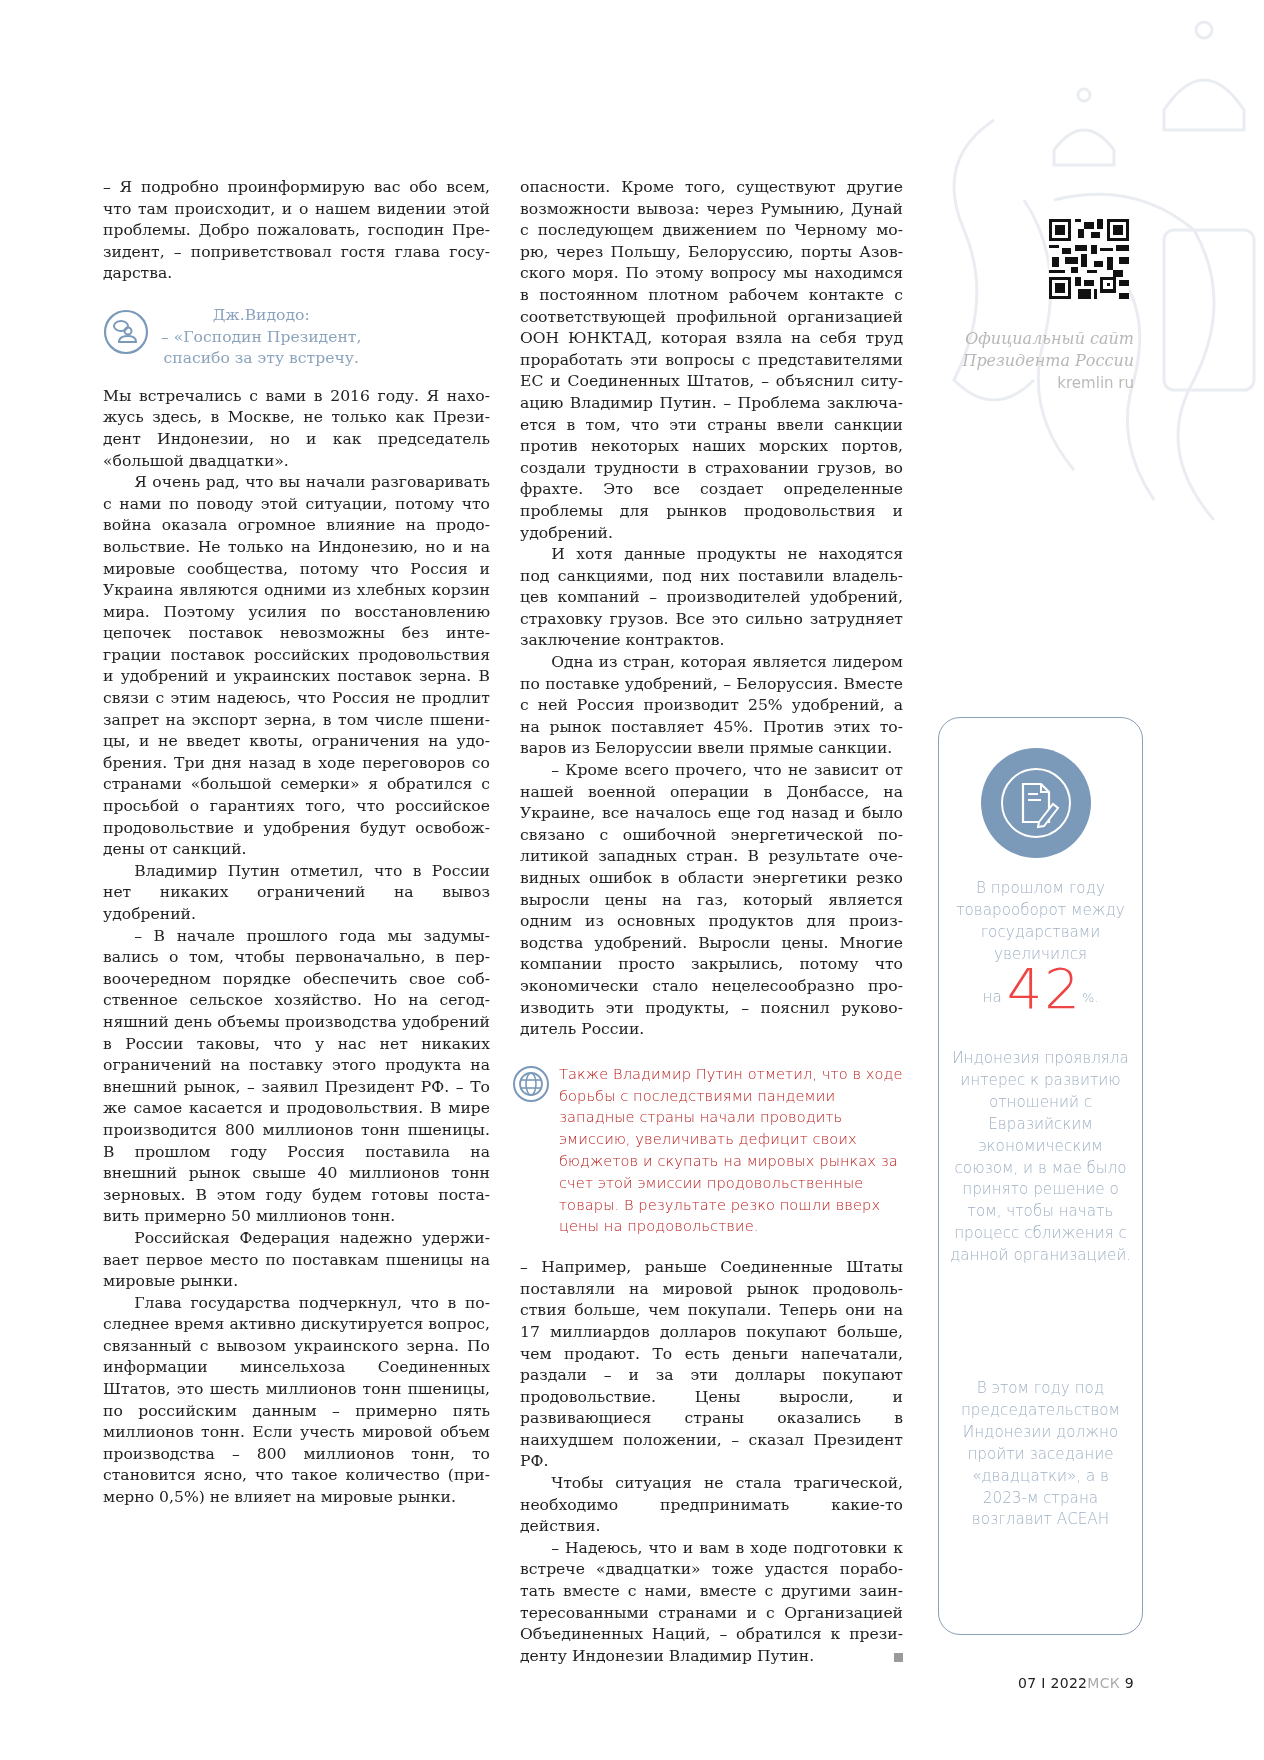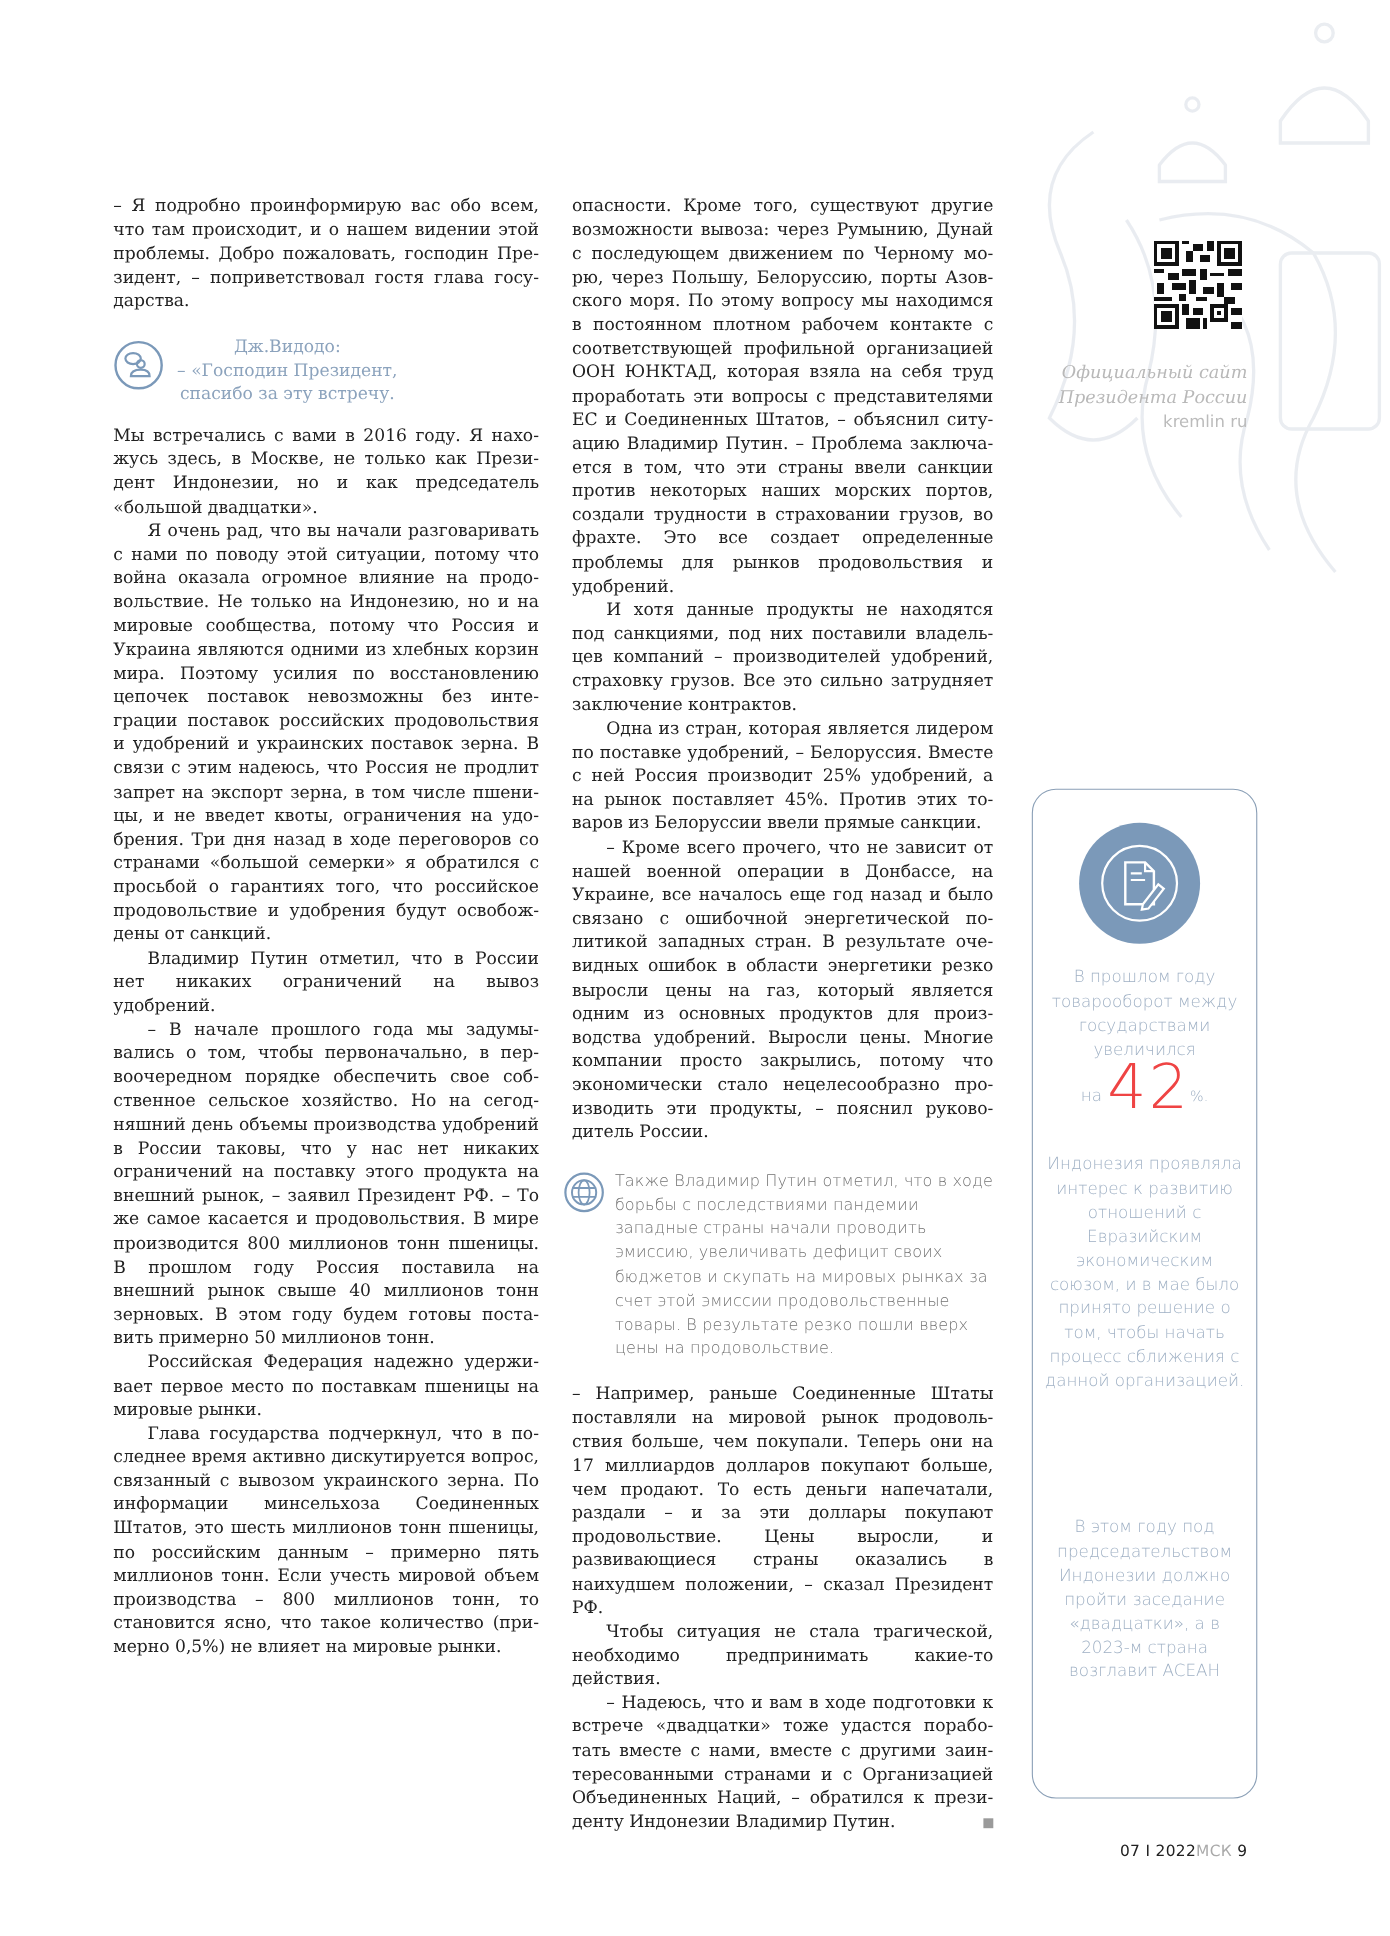--- a/index.html
+++ b/index.html
@@ -13,21 +13,21 @@
   .col p.ind { text-indent: 2em; }
   .col-left { left: 103px; top: 177px; width: 387px; }
   .col-mid { left: 520px; top: 177px; width: 383px; }
 
   .quote-block { display: flex; align-items: flex-start; margin: 20px 0 16px 0; }
   .quote-icon { width: 46px; height: 46px; flex: 0 0 46px; margin-right: 12px; margin-top: 4px; }
   .quote-text { font-family: "DejaVu Serif", "Liberation Serif", serif; color: #8ca3bd; font-size: 15.6px; line-height: 21.6px; text-align: center; }
 
   .callout { display: flex; align-items: flex-start; margin: 22px 0 20px -8px; }
   .callout-icon { width: 38px; height: 38px; flex: 0 0 38px; margin-right: 9px; margin-top: 2px; }
-  .callout-text { font-family: "DejaVu Sans", "Liberation Sans", sans-serif; font-size: 14.6px; line-height: 21.8px; color: #737373; text-align: left; font-weight: 300; letter-spacing: 0.1px; }
+  .callout-text { font-family: "DejaVu Sans", "Liberation Sans", sans-serif; font-size: 14.6px; line-height: 21.8px; color: #b91c1c; text-align: left; font-weight: 300; letter-spacing: 0.1px; }
 
   .end-mark { display: inline-block; width: 9px; height: 9px; background: #9a9a9a; float: right; margin-top: 7px; }
 
   .qr { position: absolute; left: 1049px; top: 219px; width: 80px; height: 80px; }
   .site-label { position: absolute; right: 130px; top: 328px; text-align: right; font-family: "DejaVu Serif", "Liberation Serif", serif; font-style: italic; font-size: 16px; line-height: 22px; color: #b8b8b8; }
   .site-url { font-family: "DejaVu Sans", "Liberation Sans", sans-serif; font-style: normal; font-size: 15px; color: #bbbbbb; }
 
   .sidebar-box { position: absolute; left: 938px; top: 717px; width: 205px; height: 918px; border: 1.5px solid #8a9fb6; border-radius: 22px; box-sizing: border-box; }
   .sidebar-circle { position: absolute; left: 42px; top: 30px; width: 110px; height: 110px; border-radius: 50%; background: #7b99b9; }
   .sidebar-circle svg { position: absolute; left: 0; top: 0; width: 110px; height: 110px; }

